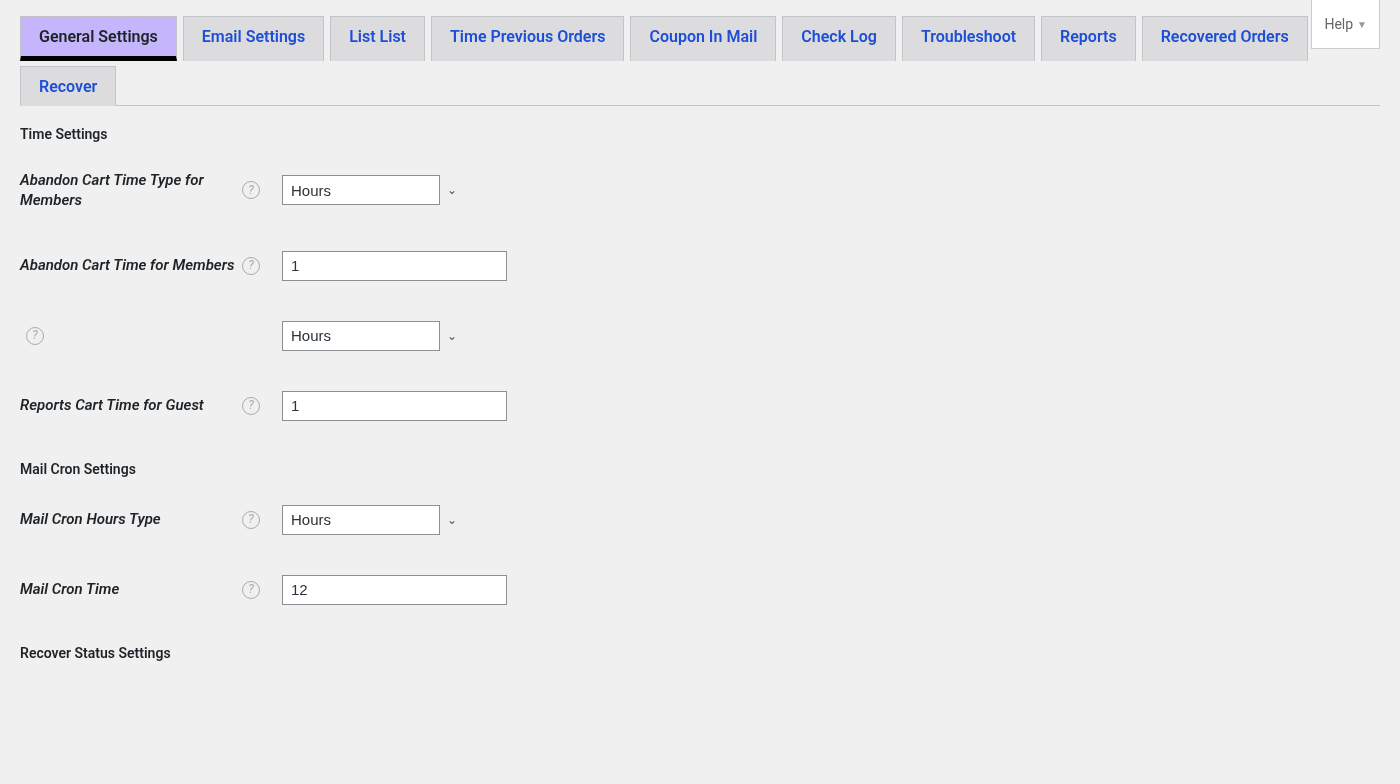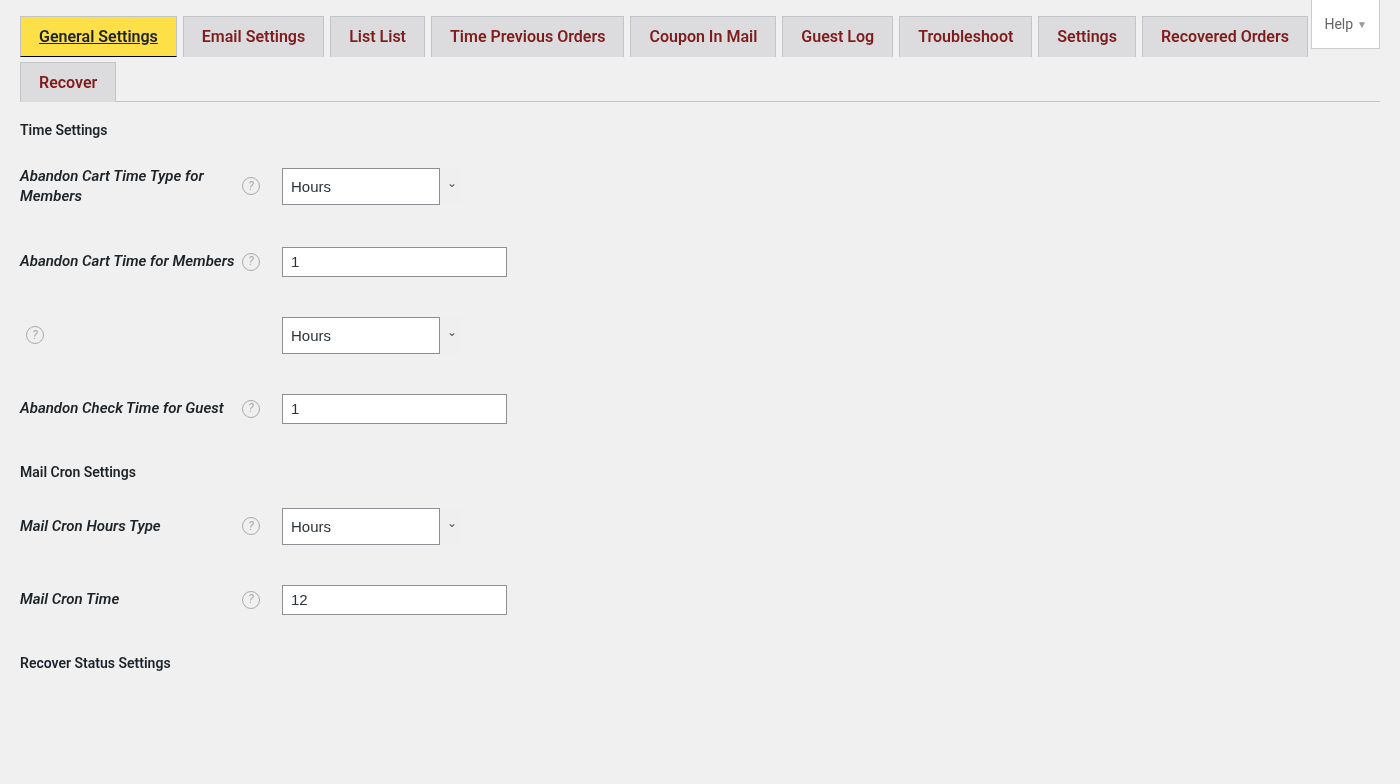--- a/index.html
+++ b/index.html
@@ -42,30 +42,29 @@
       border-bottom: 1px solid #c3c4c7;
       margin-bottom: 20px;
     }
     .nav-tab {
       background: #dcdcde;
       border: 1px solid #c3c4c7;
       border-bottom: none;
       padding: 10px 18px;
       font-size: 16px;
       font-weight: 600;
-      color: #7f1d1d;
+      color: #1d4ed8;
       cursor: pointer;
       margin-bottom: -1px;
       white-space: nowrap;
     }
     .nav-tab.active {
-      background: #fde047;
+      background: #c4b5fd;
       color: #1d2327;
-      border-bottom: 1px solid #000000;
-      text-decoration: underline;
+      border-bottom: 5px solid #000000;
     }
     h2.section-title {
       font-size: 14px;
       font-weight: 600;
       color: #1d2327;
       margin-top: 18px;
       margin-bottom: 28px;
     }
     .form-row {
       display: flex;
@@ -123,21 +122,21 @@
       position: absolute;
       right: 5px;
       top: 8px;
       pointer-events: none;
       z-index: 1;
       font-size: 12px;
       color: #555;
     }
     select.sel2 {
       width: 180px;
-      height: 37px;
+      height: 30px;
       padding: 3px 28px 3px 8px;
       font-size: 15px;
       color: #2c3338;
       background: #fff;
       border: 1px solid #8c8f94;
       appearance: none;
     }
     input.txt {
       width: 225px;
       height: 30px;
@@ -155,23 +154,23 @@
   <span>Help</span>
   <span class="chev">▼</span>
 </div>
 
 <div class="nav-tabs">
   <div class="nav-tab active">General Settings</div>
   <div class="nav-tab">Email Settings</div>
   <div class="nav-tab">List List</div>
   <div class="nav-tab">Time Previous Orders</div>
   <div class="nav-tab">Coupon In Mail</div>
-  <div class="nav-tab">Guest Log</div>
+  <div class="nav-tab">Check Log</div>
   <div class="nav-tab">Troubleshoot</div>
-  <div class="nav-tab">Settings</div>
+  <div class="nav-tab">Reports</div>
   <div class="nav-tab">Recovered Orders</div>
   <div class="nav-tab">Recover</div>
 </div>
 
 <h2 class="section-title">Time Settings</h2>
 
 <div class="form-row">
   <label class="form-label">
     <span class="label-text">Abandon Cart Time Type for Members</span>
     <span class="help-icon">?</span>
@@ -205,21 +204,21 @@
       <select class="sel2">
         <option>Hours</option>
       </select>
       <span class="chevd">⌄</span>
     </div>
   </div>
 </div>
 
 <div class="form-row">
   <label class="form-label">
-    <span class="label-text">Abandon Check Time for Guest</span>
+    <span class="label-text">Reports Cart Time for Guest</span>
     <span class="help-icon">?</span>
   </label>
   <div class="form-control">
     <input type="text" class="txt" value="1" style="">
   </div>
 </div>
 
 <h2 class="section-title">Mail Cron Settings</h2>
 
 <div class="form-row">

